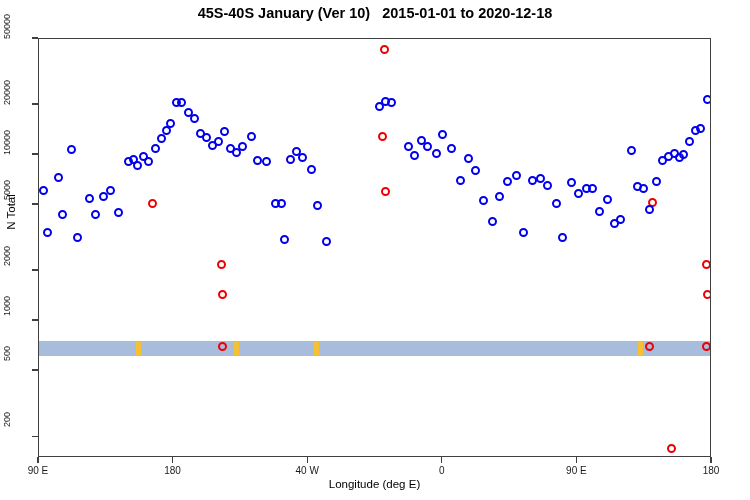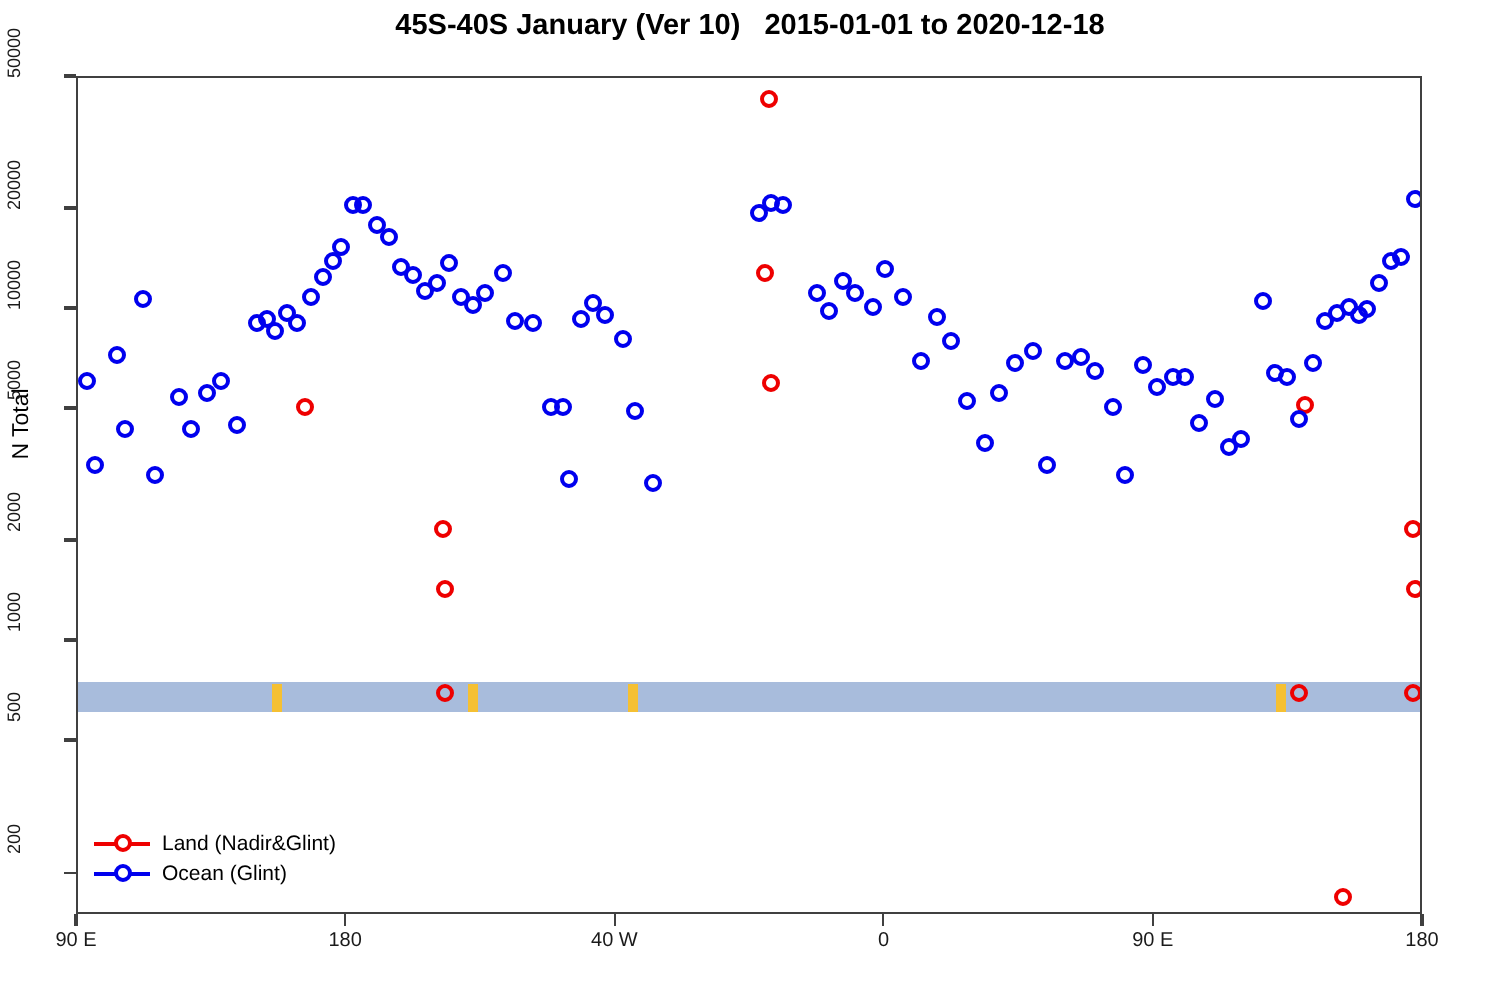--- a/index.html
+++ b/index.html
@@ -157,20 +157,21 @@
   .legend-label { white-space: nowrap; }
 </style>
 </head>
 <body>
 
 <div id="figure">
 
   <div id="chart-title">45S-40S January (Ver 10)   2015-01-01 to 2020-12-18</div>
 
   <div id="ylabel">N Total</div>
+  <div id="xlabel">Longitude (deg E)</div>
 
   <div id="y-axis-ticks">
       <div class="ytick-mark" style="left: 32px; top: 435.55px;"></div>
       <div class="ytick-label" style="left: -16px; top: 430.25px; width: 46px; right: auto; transform-origin: 50% 50%; text-align: right;">200</div>
       <div class="ytick-mark" style="left: 32px; top: 369.46px;"></div>
       <div class="ytick-label" style="left: -16px; top: 364.16px; width: 46px; right: auto; transform-origin: 50% 50%; text-align: right;">500</div>
       <div class="ytick-mark" style="left: 32px; top: 319.465px;"></div>
       <div class="ytick-label" style="left: -16px; top: 314.165px; width: 46px; right: auto; transform-origin: 50% 50%; text-align: right;">1000</div>
       <div class="ytick-mark" style="left: 32px; top: 269.47px;"></div>
       <div class="ytick-label" style="left: -16px; top: 264.17px; width: 46px; right: auto; transform-origin: 50% 50%; text-align: right;">2000</div>
@@ -306,30 +307,14 @@
         <div class="pt ocean" style="border-color: rgb(0, 0, 238); left: 631.111px; top: 110.157px;"></div>
         <div class="pt ocean" style="border-color: rgb(0, 0, 238); left: 635.598px; top: 113.782px;"></div>
         <div class="pt ocean" style="border-color: rgb(0, 0, 238); left: 640.084px; top: 110.867px;"></div>
         <div class="pt ocean" style="border-color: rgb(0, 0, 238); left: 646.067px; top: 98.4346px;"></div>
         <div class="pt ocean" style="border-color: rgb(0, 0, 238); left: 652.049px; top: 87.3161px;"></div>
         <div class="pt ocean" style="border-color: rgb(0, 0, 238); left: 656.536px; top: 84.785px;"></div>
         <div class="pt ocean" style="border-color: rgb(0, 0, 238); left: 664.013px; top: 56.3736px;"></div>
       </div>
   </div>
 
-  <div id="legend">
-      <div class="legend-row">
-        <span class="legend-sym">
-          <span class="legend-line" style="background: rgb(238, 0, 0);"></span>
-          <span class="legend-dot" style="border-color: rgb(238, 0, 0);"></span>
-        </span>
-        <span class="legend-label">Land (Nadir&amp;Glint)</span>
-      </div>
-      <div class="legend-row">
-        <span class="legend-sym">
-          <span class="legend-line" style="background: rgb(0, 0, 238);"></span>
-          <span class="legend-dot" style="border-color: rgb(0, 0, 238);"></span>
-        </span>
-        <span class="legend-label">Ocean (Glint)</span>
-      </div>
-    </div>
 
 </div>
 
 </body></html>

